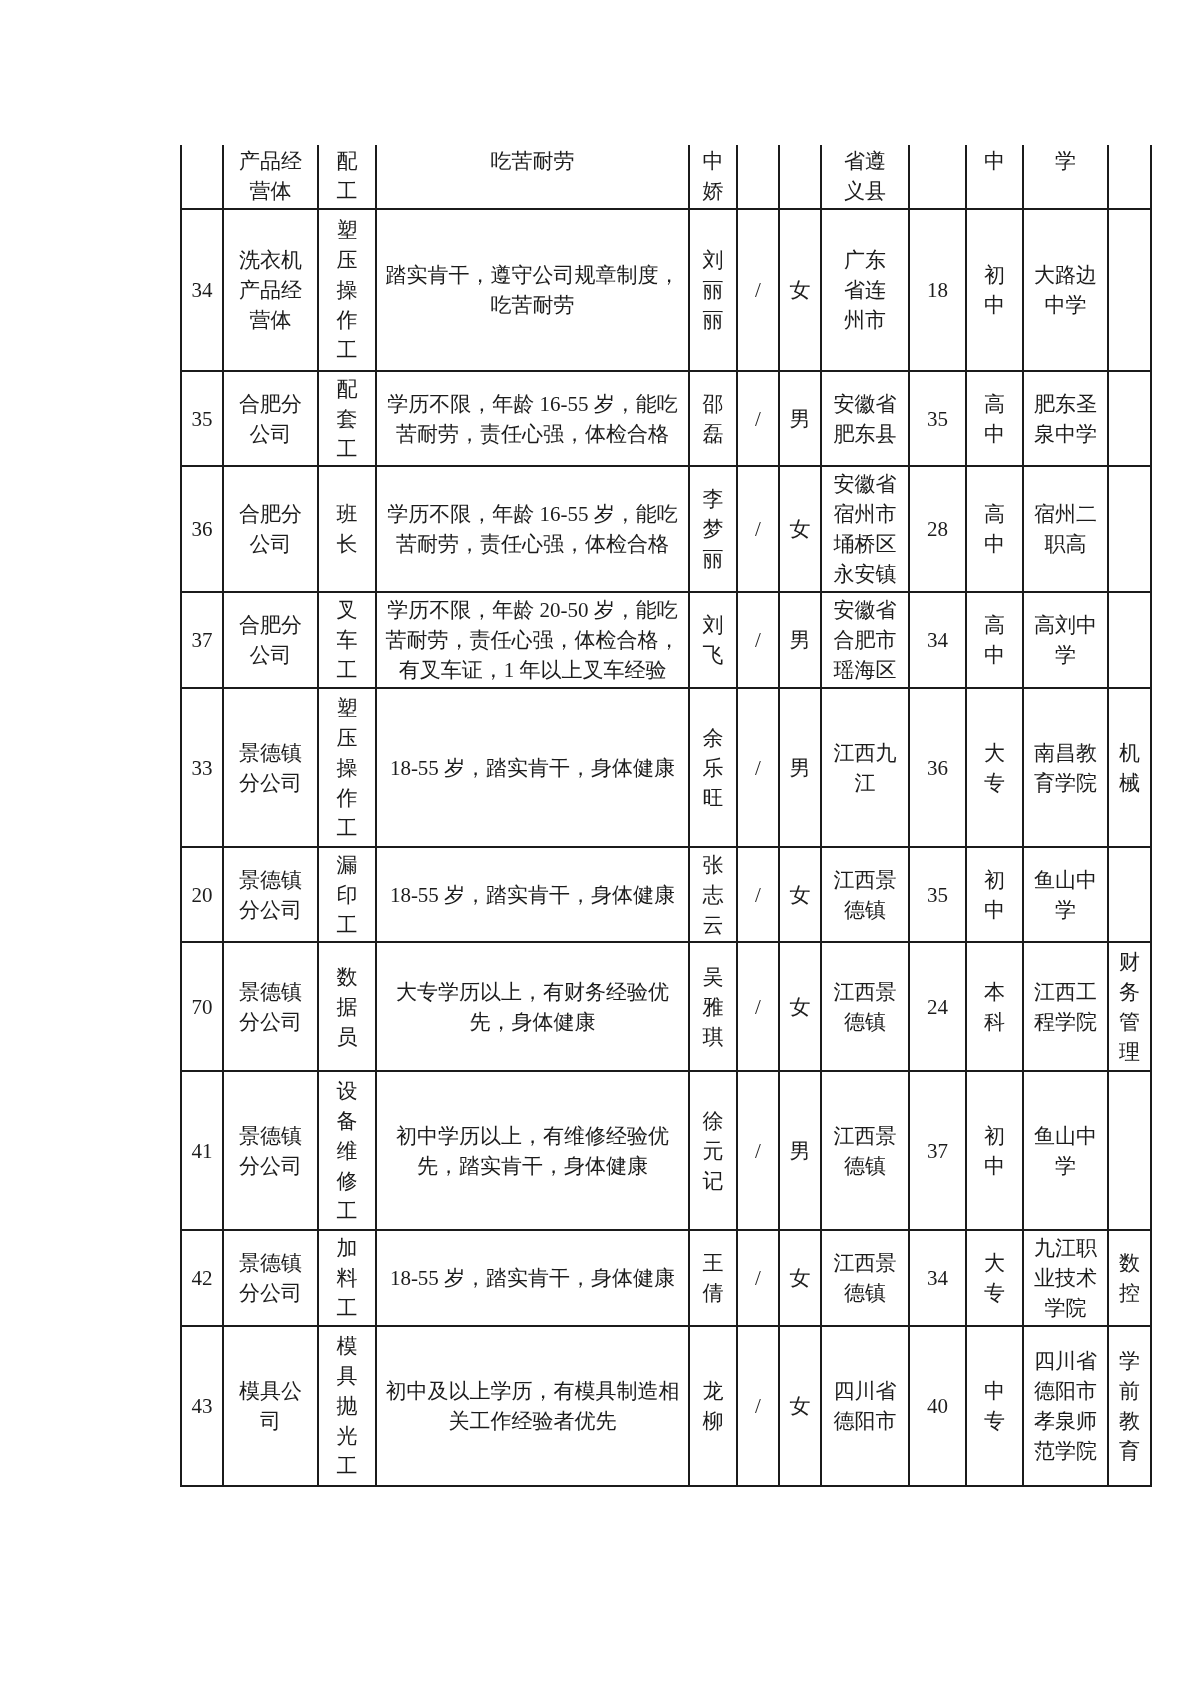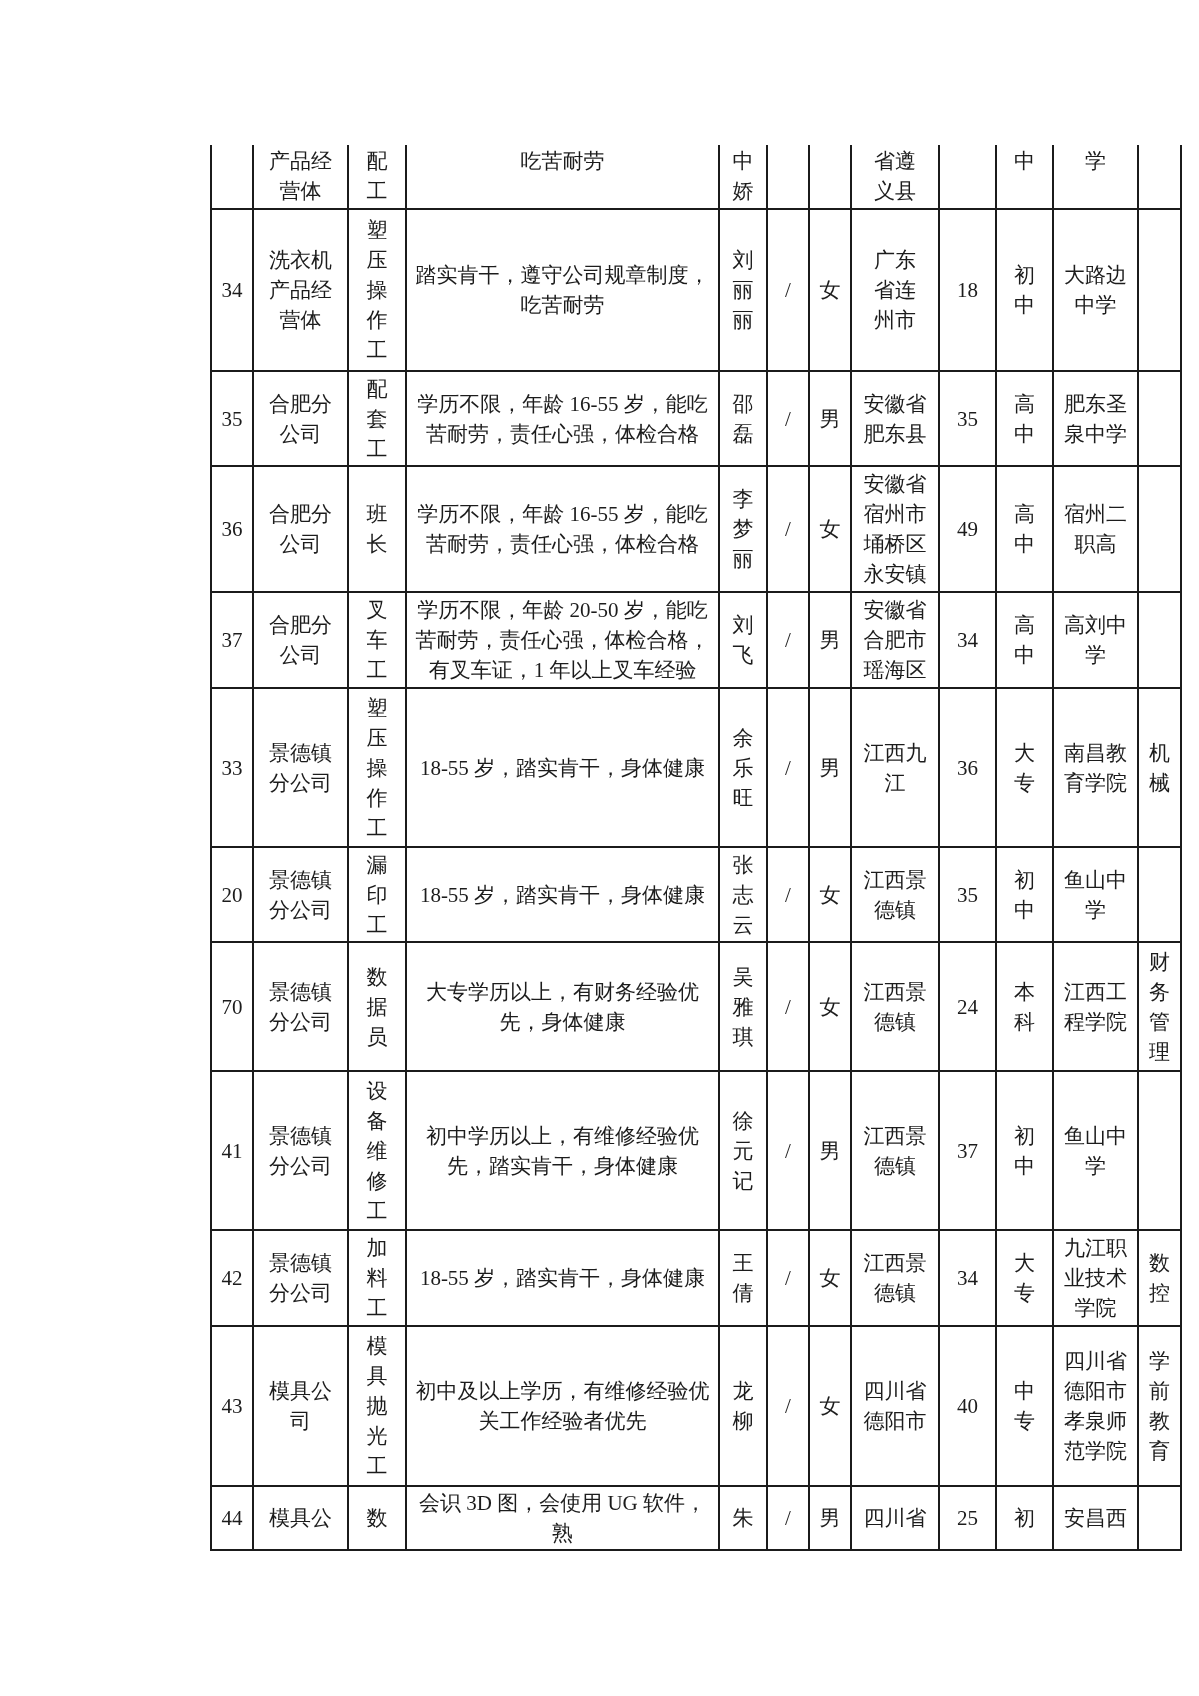--- a/index.html
+++ b/index.html
@@ -15,21 +15,20 @@
     width:1199px;height:1696px;
     background:#ffffff;
     overflow:hidden;
   }
   table.doc-table{
     position:absolute;
     left:180px;top:145px;
     width:970px;
     border-collapse:collapse;
     table-layout:fixed;
-    margin-left:30px;
   }
   table.doc-table td{
     border:2px solid #1b1b1b;
     padding:1px 3px;
     font-size:21px;
     line-height:30px;
     text-align:center;
     vertical-align:middle;
     white-space:pre-line;
     overflow:hidden;
@@ -138,21 +137,21 @@
 苦耐劳，责任心强，体检合格</td>
           <td>李
 梦
 丽</td>
           <td>/</td>
           <td>女</td>
           <td>安徽省
 宿州市
 埇桥区
 永安镇</td>
-          <td>49</td>
+          <td>28</td>
           <td>高
 中</td>
           <td>宿州二
 职高</td>
           <td></td>
         </tr>
         <tr style="height: 96px;">
           <td>37</td>
           <td>合肥分
 公司</td>
@@ -299,49 +298,35 @@
         </tr>
         <tr style="height: 160px;">
           <td>43</td>
           <td>模具公
 司</td>
           <td>模
 具
 抛
 光
 工</td>
-          <td>初中及以上学历，有维修经验优
+          <td>初中及以上学历，有模具制造相
 关工作经验者优先</td>
           <td>龙
 柳</td>
           <td>/</td>
           <td>女</td>
           <td>四川省
 德阳市</td>
           <td>40</td>
           <td>中
 专</td>
           <td>四川省
 德阳市
 孝泉师
 范学院</td>
           <td>学
 前
 教
 育</td>
         </tr>
-        <tr style="height: 48px;">
-          <td>44</td>
-          <td>模具公</td>
-          <td>数</td>
-          <td>会识 3D 图，会使用 UG 软件，熟</td>
-          <td>朱</td>
-          <td>/</td>
-          <td>男</td>
-          <td>四川省</td>
-          <td>25</td>
-          <td>初</td>
-          <td>安昌西</td>
-          <td></td>
-        </tr>
       </tbody>
   </table>
 </div>
 
 </body></html>

